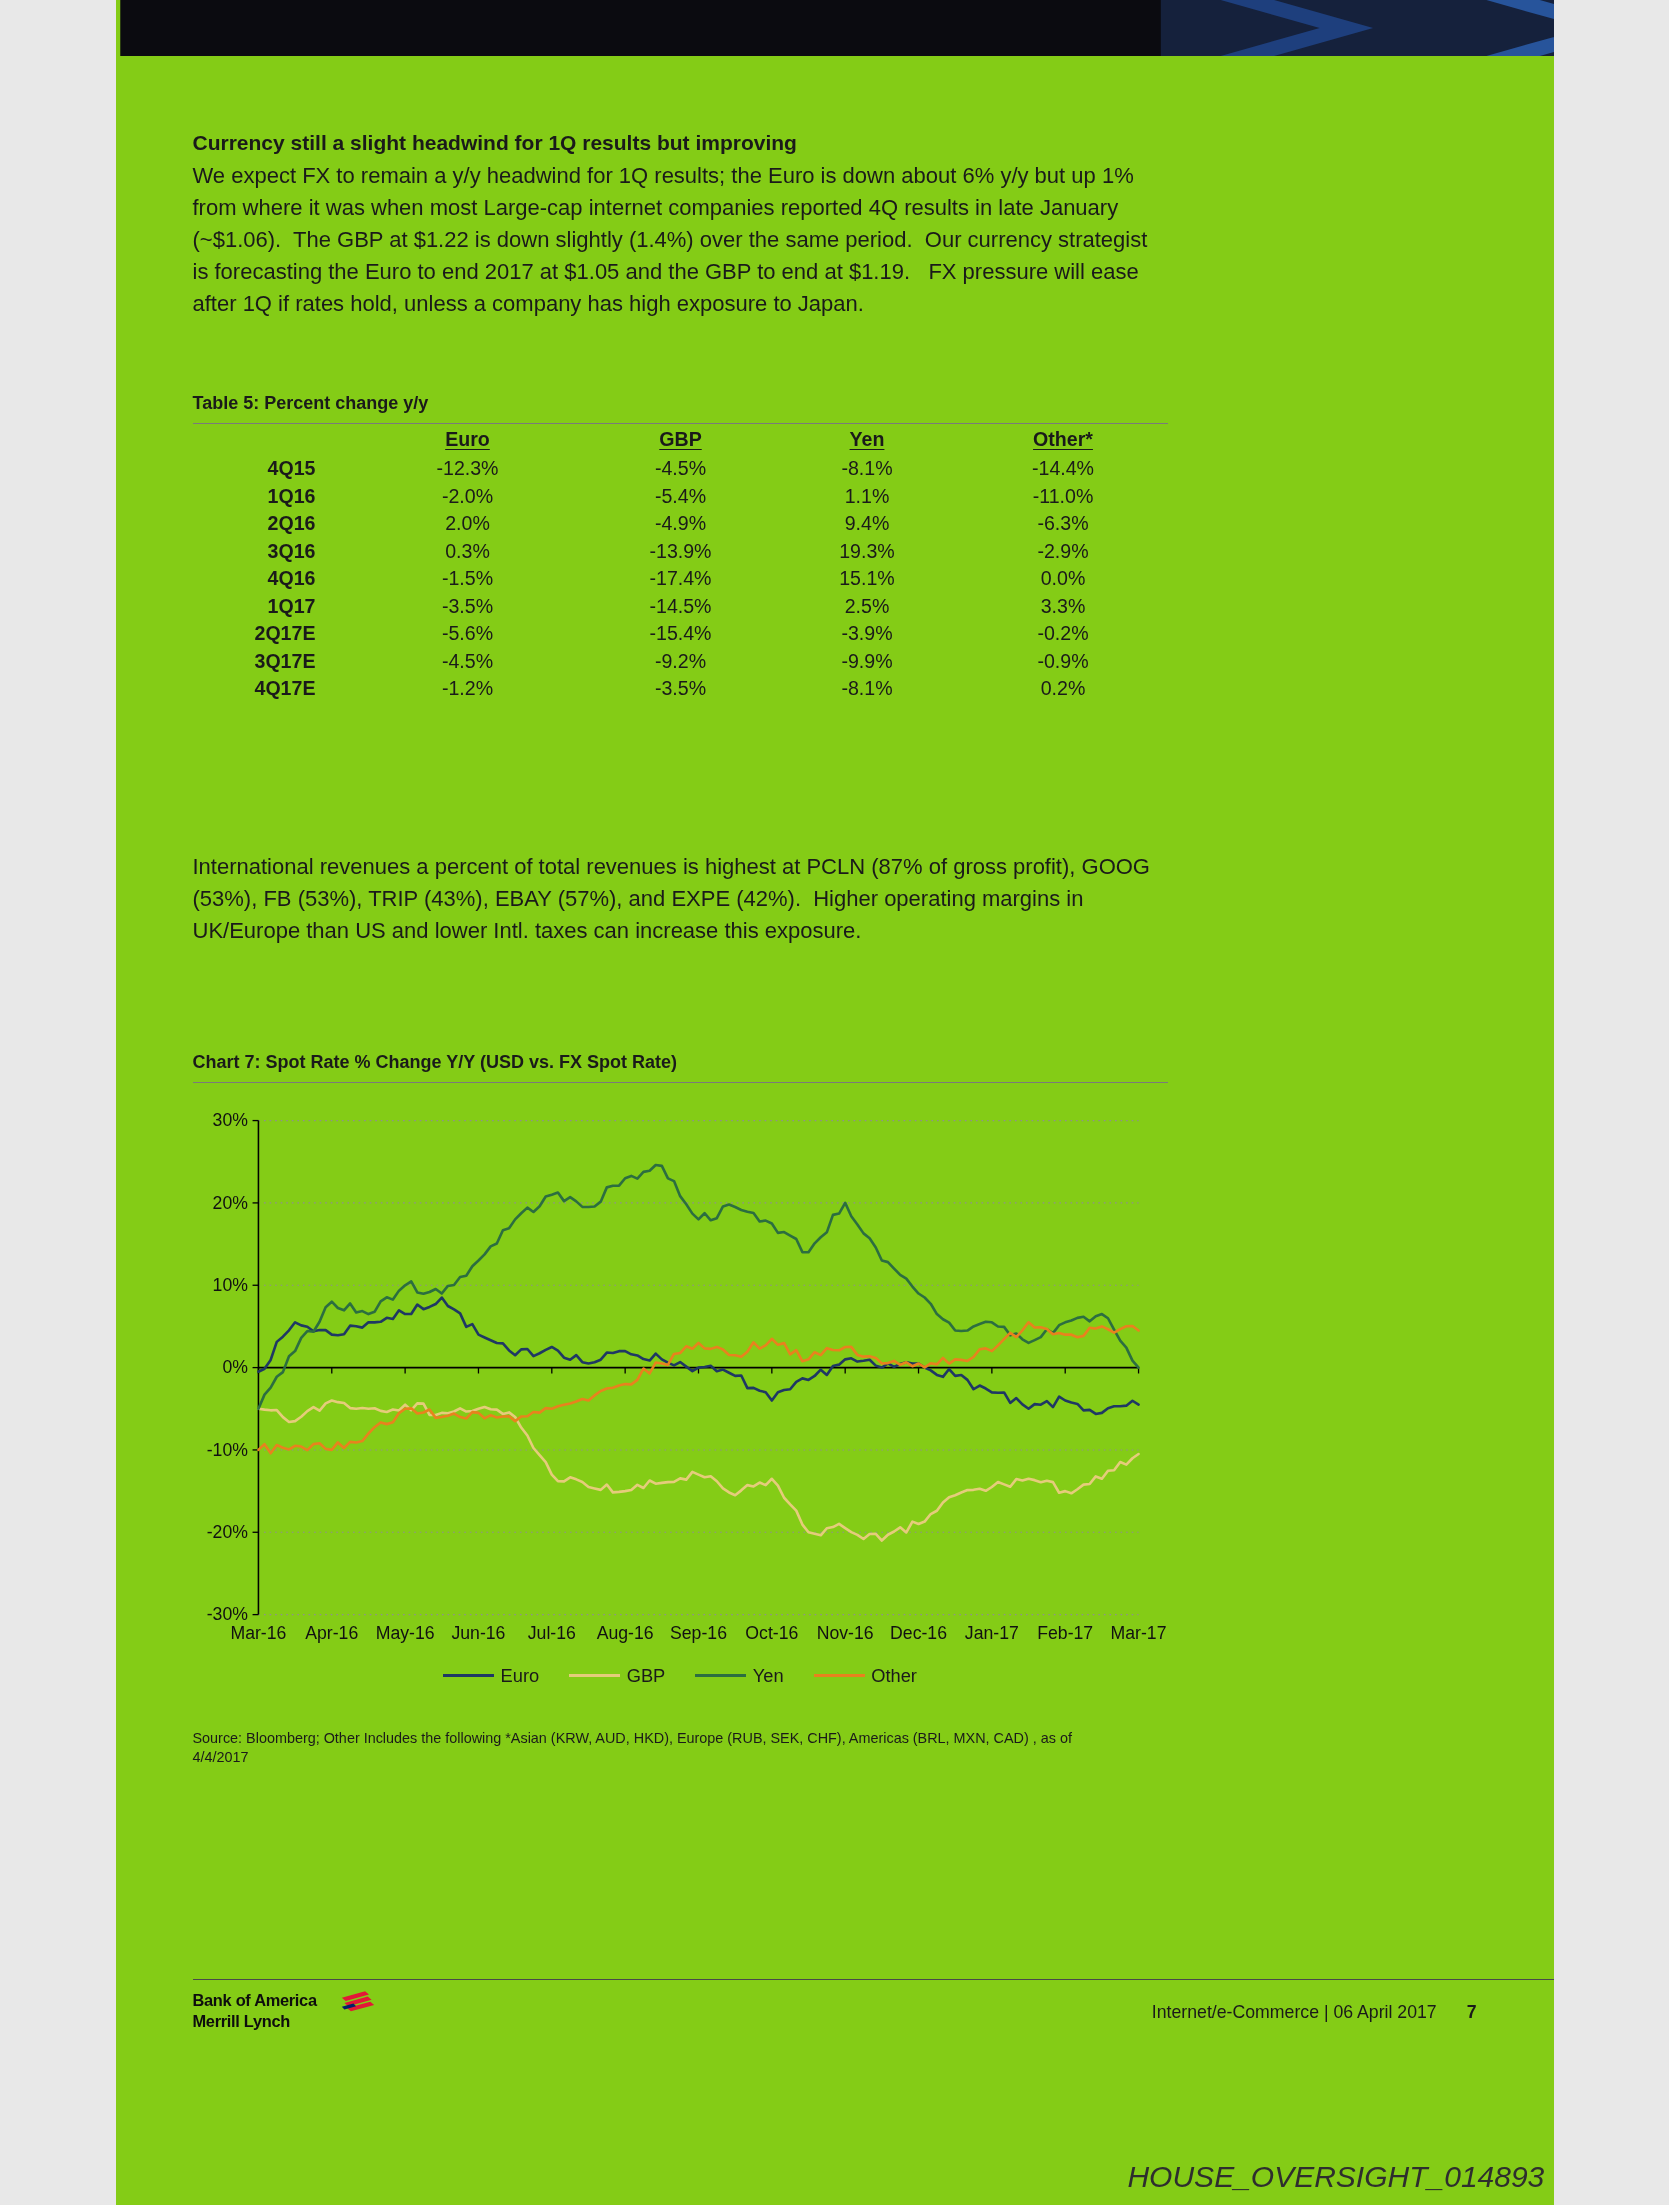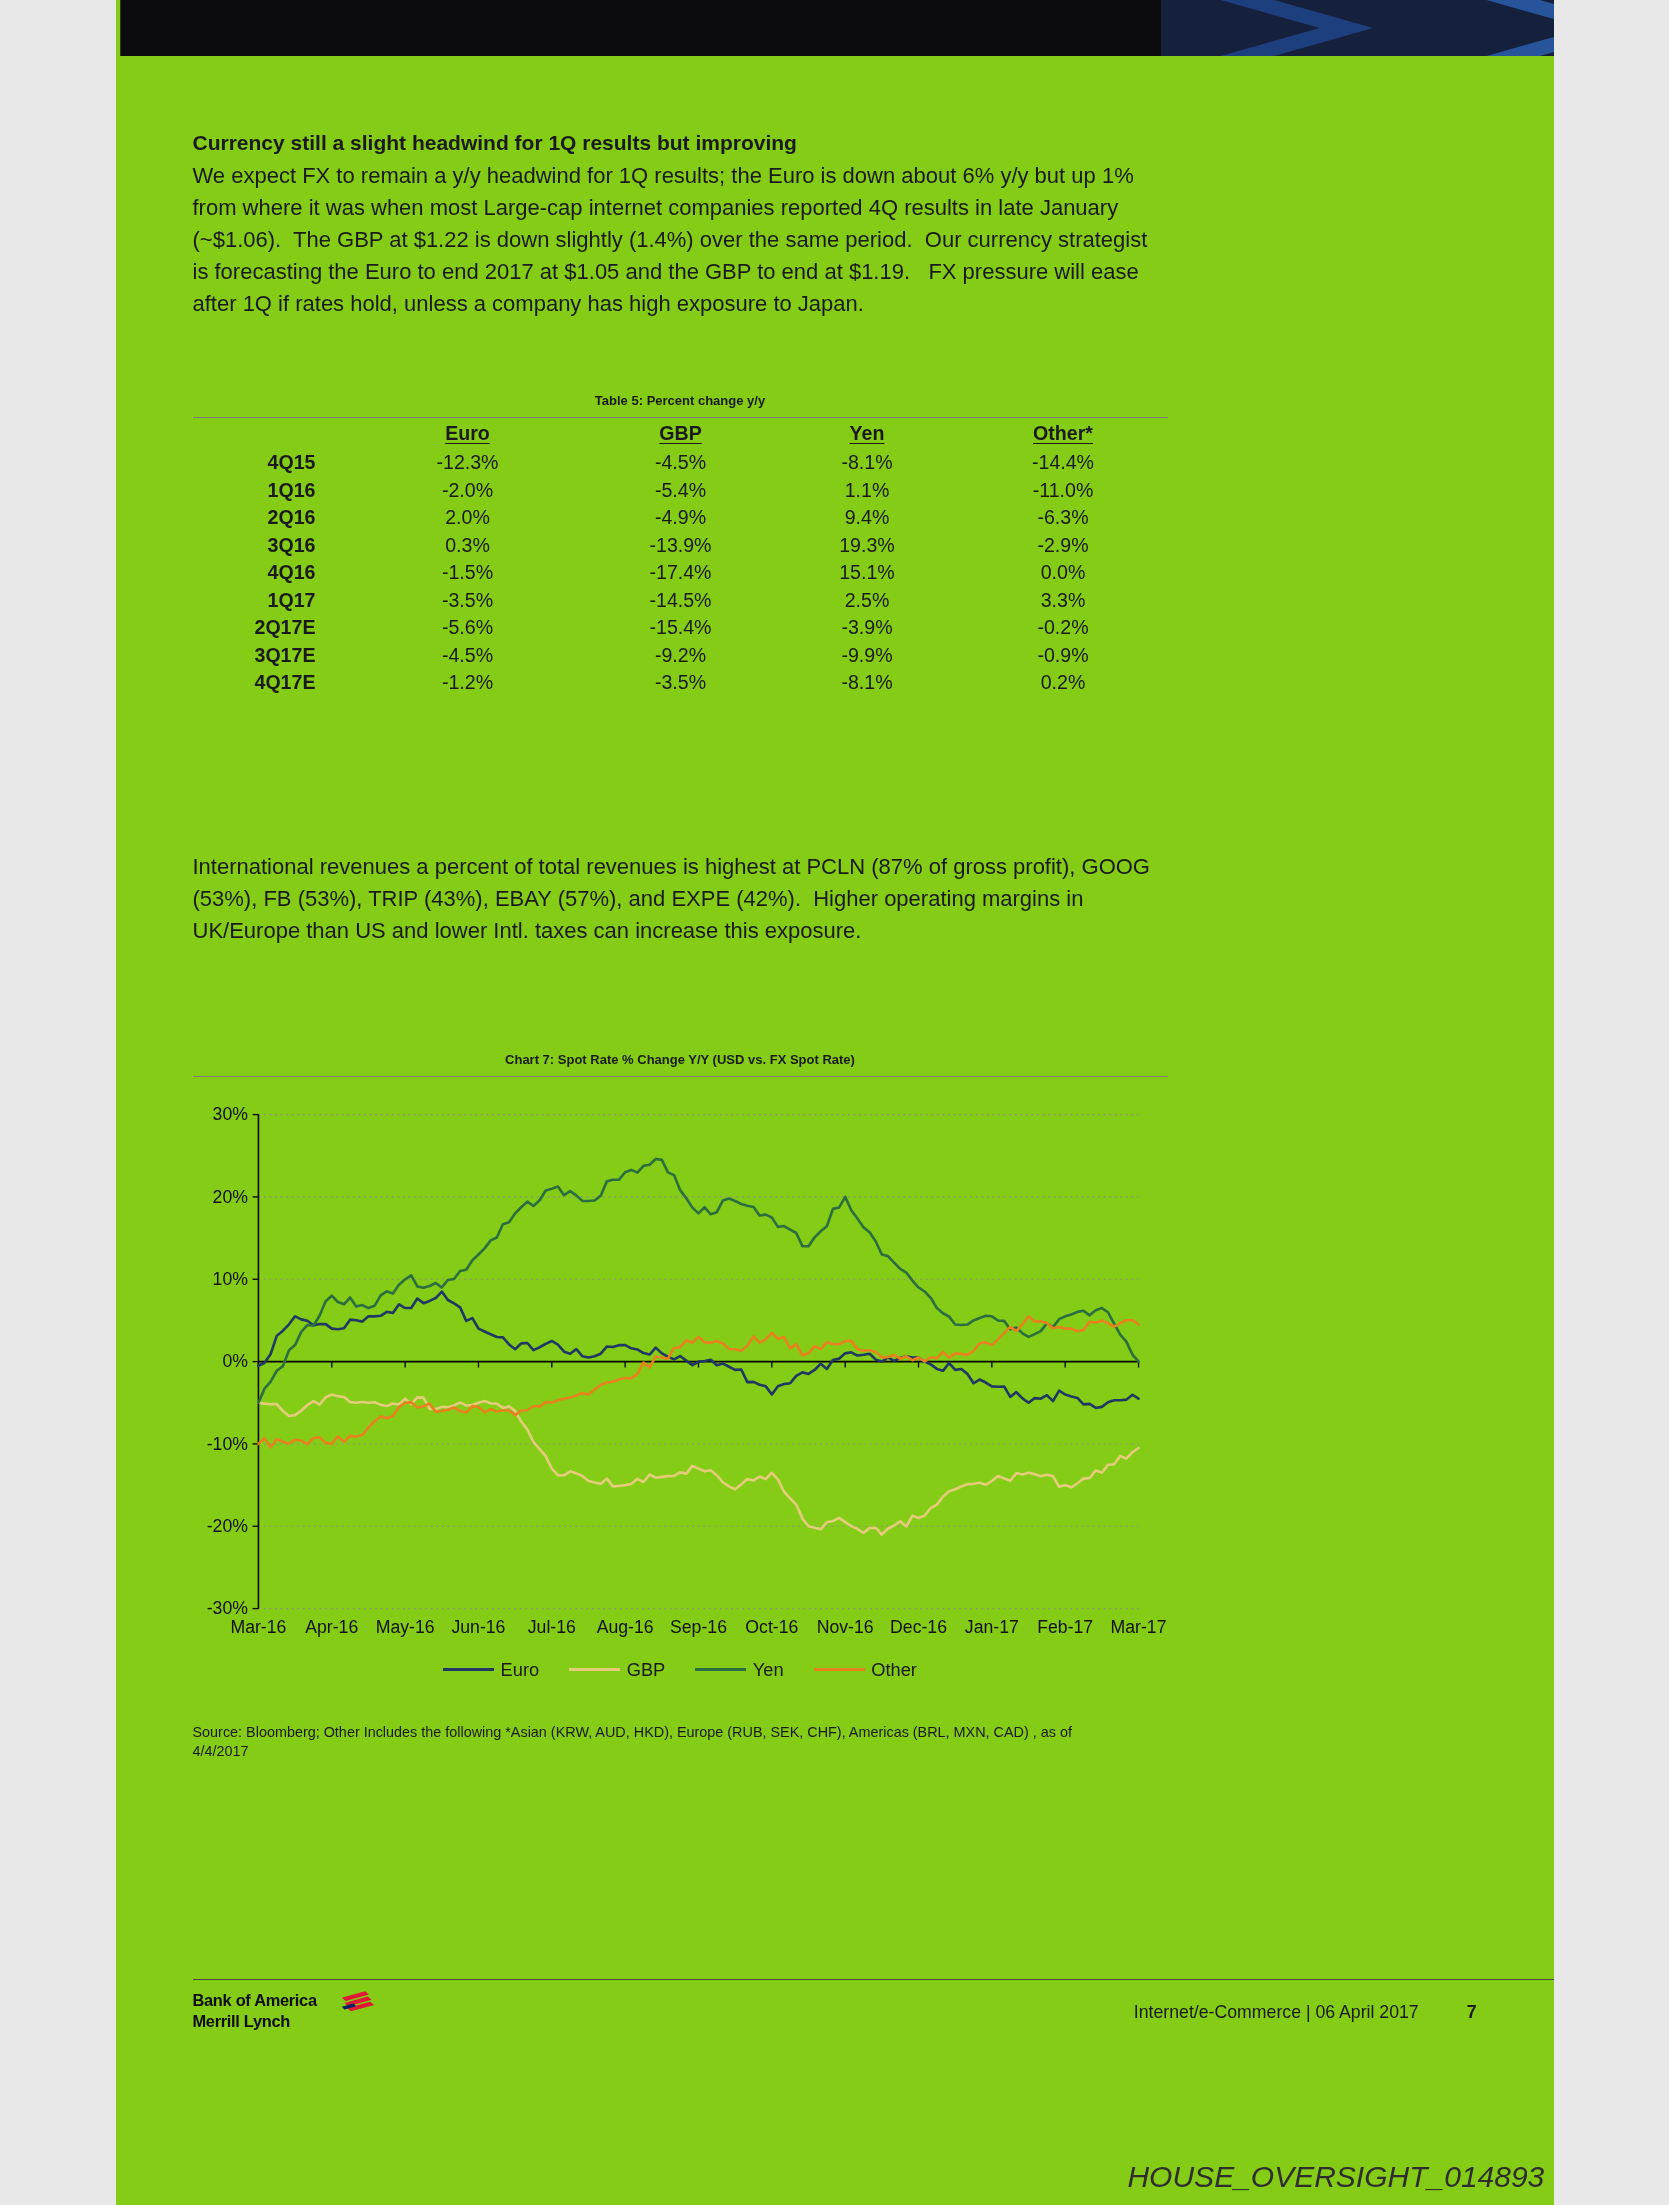--- a/index.html
+++ b/index.html
@@ -8,21 +8,21 @@
 
   
   .banner{position:absolute;top:0;left:0;display:block;}
 
   
   .sec1{position:absolute;top:131px;left:77px;width:962px;}
   .sec1 h1{font-size:21px;margin:0 0 5.2px 0;font-weight:bold;}
   p.body{margin:0;font-size:22px;line-height:32px;white-space:pre-wrap;}
 
   .tableSec{position:absolute;top:393px;left:77px;width:975px;}
-  h2.subttl{font-size:13px;margin:0 0 9.2px 0;font-weight:bold;text-align:center;}
+  h2.subttl{font-size:18px;margin:0 0 9.2px 0;font-weight:bold;}
 
   .trow{display:grid;grid-template-columns:157px 236px 190px 183px 1fr;height:27.5px;align-items:center;}
   .trow.thead{height:31px;border-top:1.3px solid #7a7a7a;}
   .tcell{text-align:center;font-size:19.6px;}
   .tcell.lbl{text-align:right;font-weight:bold;padding-right:34px;}
   .tcell.hd{font-weight:bold;text-decoration:underline;text-underline-offset:3.3px;}
 
   .src{font-size:14.4px;line-height:19.6px;margin-top:9.2px;color:#1a1a1a;}
 
   .para2{position:absolute;top:851px;left:77px;width:962px;}
@@ -33,21 +33,21 @@
   #chart-svg text{font-family:"Liberation Sans",sans-serif;font-size:27px;fill:#111;}
   .legend{margin-top:10.5px;display:flex;justify-content:center;align-items:center;gap:30px;font-size:18.3px;}
   .litem{display:flex;align-items:center;gap:6.5px;}
   .lswatch{width:51px;height:3.3px;}
   .chart-src{margin-top:42px;width:929px;}
 
   
   .frule{position:absolute;top:1979px;left:77px;width:1516px;border-top:1.3px solid #4a4a4a;}
   .brand{position:absolute;top:1990px;left:77px;font-weight:bold;font-size:16.4px;line-height:19.6px;color:#0d0d0d;letter-spacing:-0.3px;}
   .brand-row{display:flex;align-items:center;gap:22px;}
-  .pub{position:absolute;top:2002px;right:77px;display:flex;align-items:baseline;gap:48px;font-size:17.7px;}
+  .pub{position:absolute;top:2002px;right:77px;display:flex;align-items:baseline;gap:30px;font-size:17.7px;}
   .pg{font-weight:bold;}
   .watermark{position:absolute;top:2160px;right:9.2px;font-size:30px;color:#2e2e2e;font-style:italic;}
 </style>
 </head>
 <body>
 
 <div class="page">
 
   <svg class="banner" width="1669" height="56" viewBox="0 0 2550 86">
     <rect width="2550" height="86" fill="#0b0b10"></rect>

